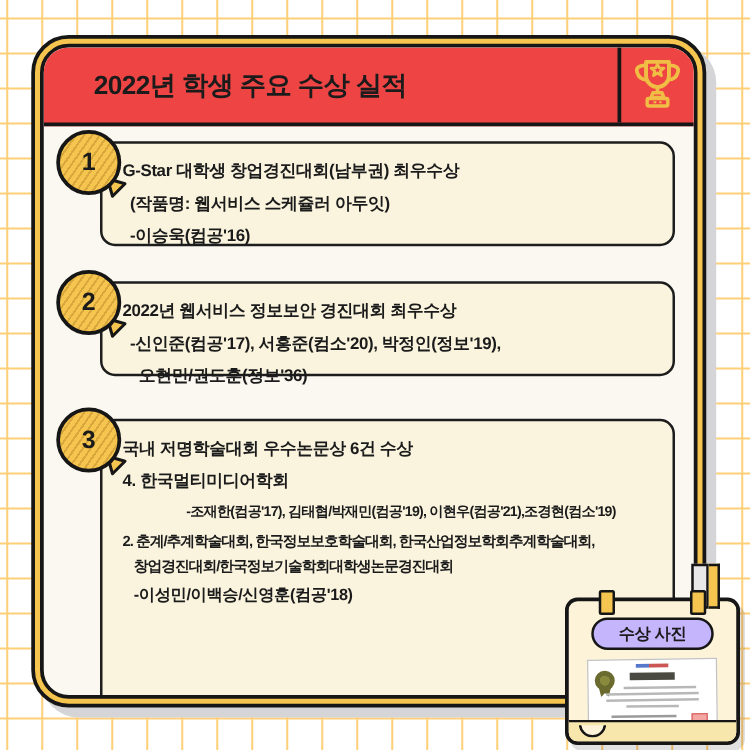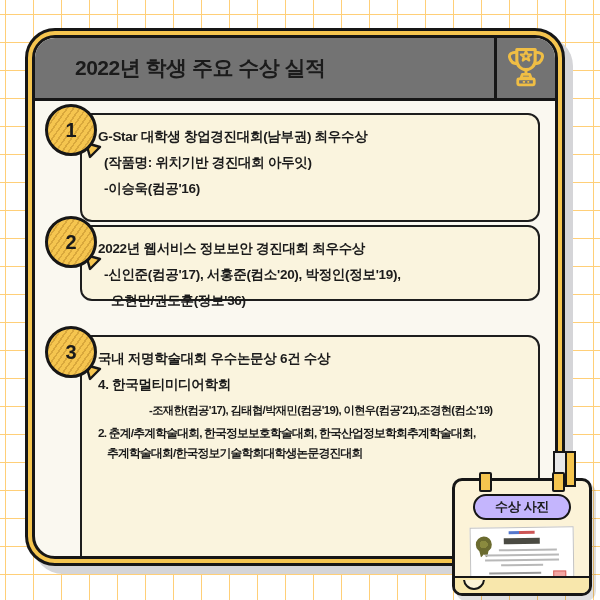--- a/index.html
+++ b/index.html
@@ -21,35 +21,35 @@
     box-shadow:8px 8px 0 0 #d5d5d8;box-sizing:border-box;
   }
   .card-inner{
     position:absolute;left:4px;top:4px;right:4px;bottom:4px;
     background:#FAF8F0;border:3px solid #161616;border-radius:23px;
     overflow:hidden;
   }
   
   .header{
     position:absolute;top:0;left:0;right:0;height:60px;
-    border-bottom:3px solid #161616;background:#737373;display:flex;
+    border-bottom:3px solid #161616;background:#ef4444;display:flex;
   }
   .header-title-wrap{flex:1;display:flex;align-items:center;padding-left:40px;}
   .header-title{font-size:21px;font-weight:800;letter-spacing:-0.5px;}
   .trophy-area{
     width:58px;border-left:3px solid #161616;
     display:flex;align-items:center;justify-content:center;
   }
   
   .award-box{
     position:absolute;left:45px;width:460px;
     background:#FAF4DE;border:2px solid #1d1d1d;border-radius:12px;
     box-sizing:border-box;padding:9px 12px 0 16px;
   }
-  .box1{top:75px;height:109px;}
+  .box1{top:75px;height:84px;}
   .box2{top:187px;height:76px;}
   .box3{top:297px;height:264px;}
   .aline{font-size:13.5px;font-weight:700;line-height:26px;letter-spacing:-0.3px;white-space:nowrap;}
   .sub{font-weight:600;}
   .ind1{padding-left:6px;}
   .ind2{padding-left:13px;}
   .dense{font-size:11.3px;letter-spacing:-0.6px;line-height:25px;font-weight:700;padding-left:3px;margin-left:48px;}
   .heavy{font-size:11.8px;letter-spacing:-0.8px;line-height:20px;font-weight:800;}
   .gap-top{}
   .heavy-ind{padding-left:9px;}
@@ -144,36 +144,37 @@
               <path d="M20.5 42.3 H23" stroke="#F0BE44" stroke-width="1.8"></path>
               <path d="M25.5 42.3 H27.5" stroke="#F0BE44" stroke-width="1.8"></path>
               <path d="M24 8.6 L25.5 12.3 L29.6 12.5 L26.4 15 L27.5 19 L24 16.7 L20.5 19 L21.6 15 L18.4 12.5 L22.5 12.3 Z" stroke="#F0BE44" stroke-width="2.4" stroke-linejoin="round"></path>
             </svg>
           </span>
         </div>
       </div>
 
       <div class="award-box box1">
         <div class="aline">G-Star 대학생 창업경진대회(남부권) 최우수상</div>
-        <div class="aline sub ind1">(작품명: 위치기반 경진대회 아두잇)</div>
+        <div class="aline sub ind1">(작품명: 웹서비스 스케쥴러 아두잇)</div>
         <div class="aline sub ind1">-이승욱(컴공'16)</div>
       </div>
 
       <div class="award-box box2">
         <div class="aline">2022년 웹서비스 정보보안 경진대회 최우수상</div>
         <div class="aline sub ind1">-신인준(컴공'17), 서홍준(컴소'20), 박정인(정보'19),</div>
         <div class="aline sub ind2">오현민/권도훈(정보'36)</div>
       </div>
 
       <div class="award-box box3">
         <div class="aline">국내 저명학술대회 우수논문상 6건 수상</div>
         <div class="aline sub">4. 한국멀티미디어학회</div>
         <div class="aline dense">-조재한(컴공'17), 김태협/박재민(컴공'19), 이현우(컴공'21),조경현(컴소'19)</div>
         <div class="aline heavy gap-top">2. 춘계/추계학술대회, 한국정보보호학술대회, 한국산업정보학회추계학술대회,</div>
-        <div class="aline heavy heavy-ind">추계학술대회/한국정보기술학회대학생논문경진대회</div>
+        <div class="aline heavy heavy-ind">창업경진대회/한국정보기술학회대학생논문경진대회</div>
+        <div class="aline last-line">-이성민/이백승/신영훈(컴공'18)</div>
       </div>
 
       <div class="badge b1">
         <svg class="tail" width="18" height="18" viewBox="0 0 18 18">
           <path d="M2 2 L16 6 L6 16 Z" fill="#F5C54F" stroke="#161616" stroke-width="2.4" stroke-linejoin="round"></path>
         </svg>
         <div class="bubble">
             <span>1</span>
           </div>
       </div>

